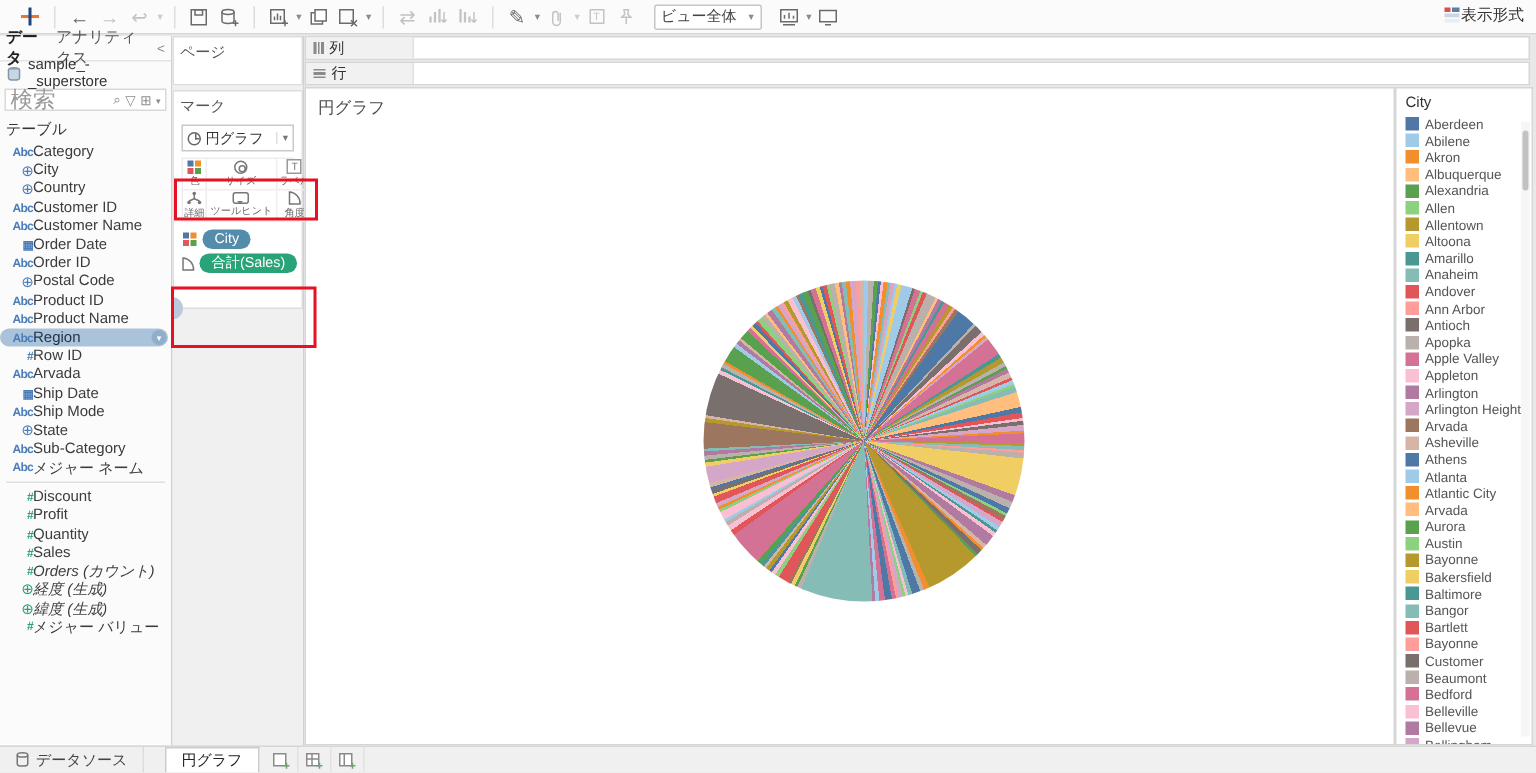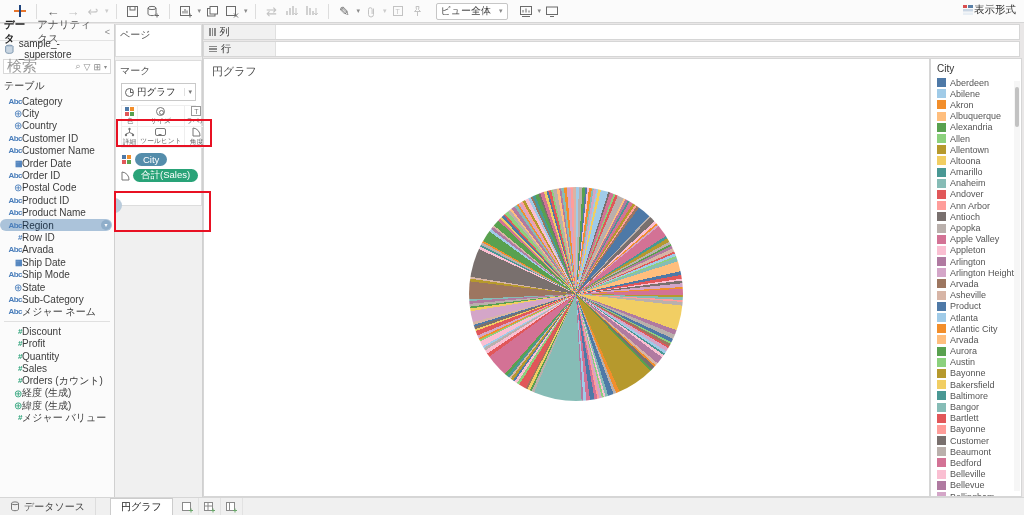--- a/index.html
+++ b/index.html
@@ -34,21 +34,21 @@
   .dp-search { display:flex; align-items:center; height:15px; margin:2px 3px; border:1px solid #d9d9d9; background:#fff; padding:0 3px; gap:3px; }
   .dp-search .ph { color:#9a9a9a; font-size:15px; flex:1; }
   .dp-search .sic { color:#8b8b8b; font-size:9px; }
   .dp-section { padding:3px 4px 1px; font-size:10px; color:#333; }
   .fields { padding-top:1px; }
   .field { display:flex; align-items:center; height:12.4px; padding:0 2px 0 5px; position:relative;text-align:right; }
   .ficon { width:17px; font-size:8px; color:#4a7ebb; flex:none; font-weight:bold; letter-spacing:-.5px; }
   .ficon.g { font-size:10px; font-weight:normal; }
   .ficon.m { color:#2aa178; }
   .flabel { font-size:10px; color:#3c3c3c; white-space:nowrap; overflow:hidden; }
-  .field.italic .flabel { }
+  .field.italic .flabel { font-style:italic; }
   .field.selected { background:#abc3da; border-radius:7px; margin-right:2px; }
   .field.selected .flabel { color:#1f3246; }
   .fsel-caret { position:absolute; right:1px; top:1px; width:10px; height:10px; border-radius:50%; background:#8fae CA; background:#8faeca; color:#fff; font-size:6px; display:flex; align-items:center; justify-content:center; }
   .fdivider { height:1px; background:#e0e0e0; margin:3px 4px; }
   .pane-handle { position:absolute; left:114px; top:198px; width:8px; height:15px; background:#b9cbdb; border-radius:0 8px 8px 0; z-index:5; }
 
   
   .cardspane { position:absolute; left:115px; top:24px; width:88px; height:473px; background:#f0f0f0; border-right:1px solid #d0d0d0; }
   .card { background:#fff; border:1px solid #ddd; margin:0 0 3px 0; }
   .card-label { padding:3px 4px 2px; font-size:10px; color:#575757; }
@@ -559,21 +559,21 @@
         <div class="legend-item">
           <span class="lswatch" style="background: rgb(157, 118, 96);"></span>
           <span class="lname">Arvada</span>
         </div>
         <div class="legend-item">
           <span class="lswatch" style="background: rgb(215, 181, 166);"></span>
           <span class="lname">Asheville</span>
         </div>
         <div class="legend-item">
           <span class="lswatch" style="background: rgb(78, 121, 167);"></span>
-          <span class="lname">Product</span>
+          <span class="lname">Athens</span>
         </div>
         <div class="legend-item">
           <span class="lswatch" style="background: rgb(160, 203, 232);"></span>
           <span class="lname">Atlanta</span>
         </div>
         <div class="legend-item">
           <span class="lswatch" style="background: rgb(242, 142, 43);"></span>
           <span class="lname">Atlantic City</span>
         </div>
         <div class="legend-item">

